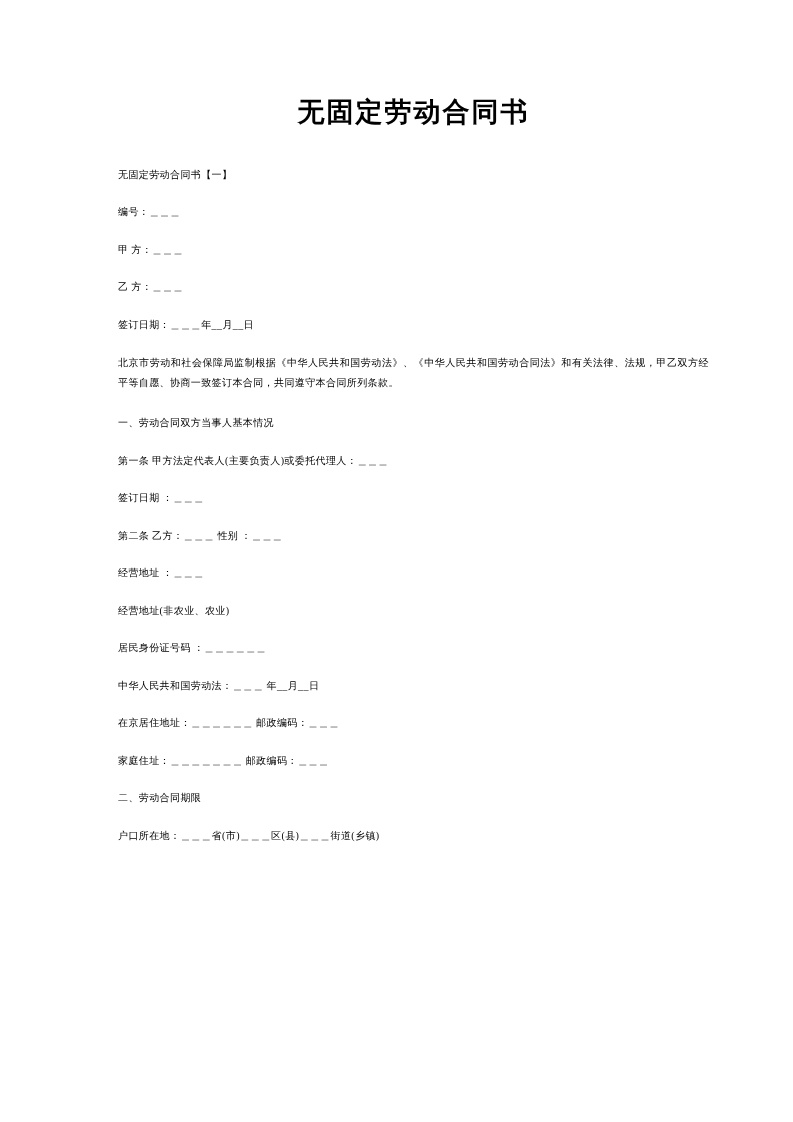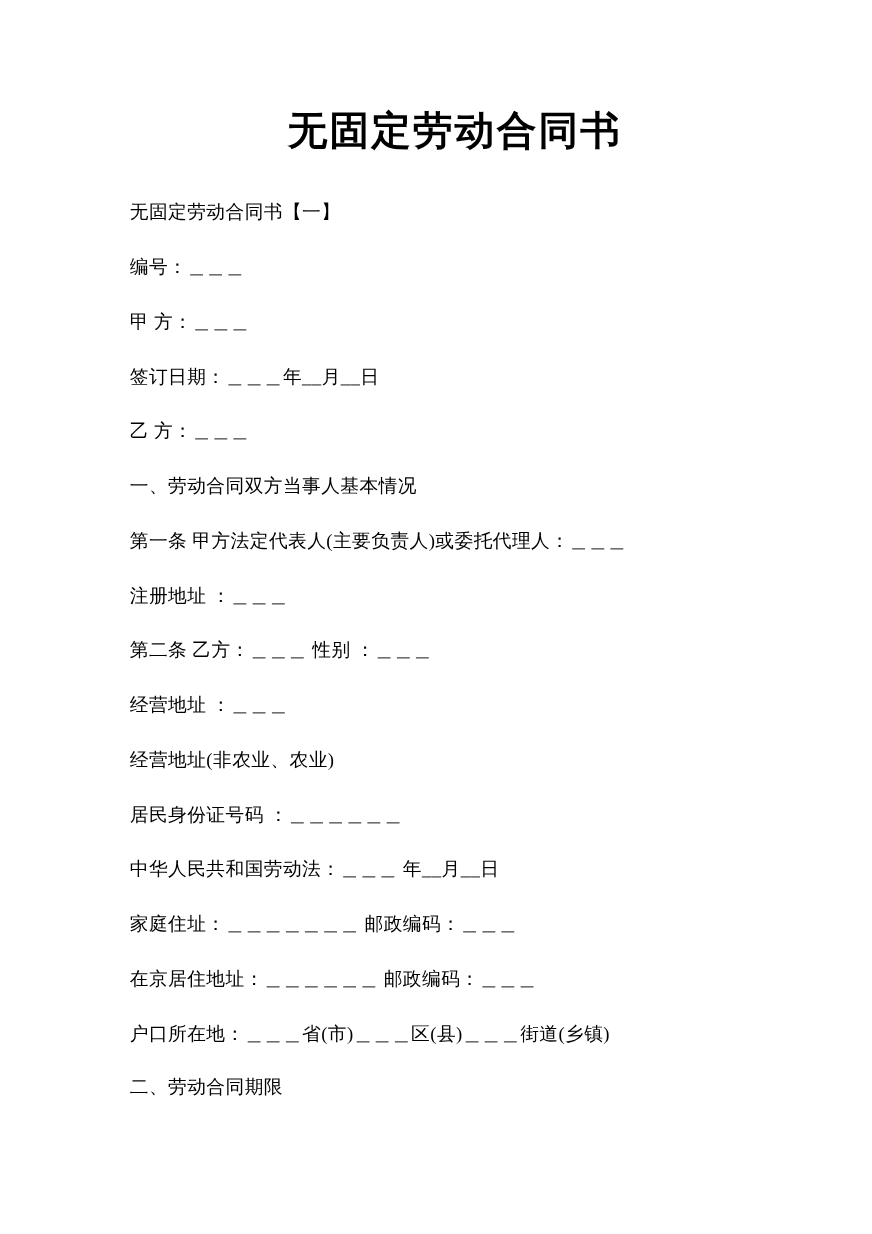--- a/index.html
+++ b/index.html
@@ -17,56 +17,57 @@
   .page {
     width: 793px;
     height: 1122px;
     box-sizing: border-box;
     padding: 72px 84px 60px 118px;
     position: relative;
   }
   .doc-title {
     font-family: "Liberation Sans", sans-serif;
     font-weight: bold;
-    font-size: 36px;
+    font-size: 27px;
     letter-spacing: 2px;
     text-align: center;
     margin: 22px 0 34px 0;
     line-height: 1.4;
   }
   .para {
-    font-size: 17px;
+    font-size: 10px;
     line-height: 1.75;
     margin: 0 0 20px 0;
     text-align: justify;
     letter-spacing: 0.4px;
   }
   .para.multiline {
     margin-bottom: 21px;
     line-height: 2.0;
   }
 </style>
 </head>
 <body>
 
 <div class="page">
 
   <h1 class="doc-title">无固定劳动合同书</h1>
 
   <p class="para">无固定劳动合同书【一】</p>
   <p class="para">编号：＿＿＿</p>
   <p class="para">甲 方：＿＿＿</p>
+  <p class="para">乙 方：＿＿＿</p>
   <p class="para">签订日期：＿＿＿年__月__日</p>
-  <p class="para">乙 方：＿＿＿</p>
+  <p class="para multiline">北京市劳动和社会保障局监制根据《中华人民共和国劳动法》、《中华人民共和国劳动合同法》和有关法律、法规，甲乙双方经平等自愿、协商一致签订本合同，共同遵守本合同所列条款。</p>
   <p class="para">一、劳动合同双方当事人基本情况</p>
   <p class="para">第一条 甲方法定代表人(主要负责人)或委托代理人：＿＿＿</p>
-  <p class="para">注册地址 ：＿＿＿</p>
+  <p class="para">签订日期 ：＿＿＿</p>
   <p class="para">第二条 乙方：＿＿＿ 性别 ：＿＿＿</p>
   <p class="para">经营地址 ：＿＿＿</p>
   <p class="para">经营地址(非农业、农业)</p>
   <p class="para">居民身份证号码 ：＿＿＿＿＿＿</p>
   <p class="para">中华人民共和国劳动法：＿＿＿ 年__月__日</p>
+  <p class="para">在京居住地址：＿＿＿＿＿＿ 邮政编码：＿＿＿</p>
   <p class="para">家庭住址：＿＿＿＿＿＿＿ 邮政编码：＿＿＿</p>
-  <p class="para">在京居住地址：＿＿＿＿＿＿ 邮政编码：＿＿＿</p>
+  <p class="para">二、劳动合同期限</p>
   <p class="para">户口所在地：＿＿＿省(市)＿＿＿区(县)＿＿＿街道(乡镇)</p>
-  <p class="para">二、劳动合同期限</p>
 
 </div>
 
 </body></html>

